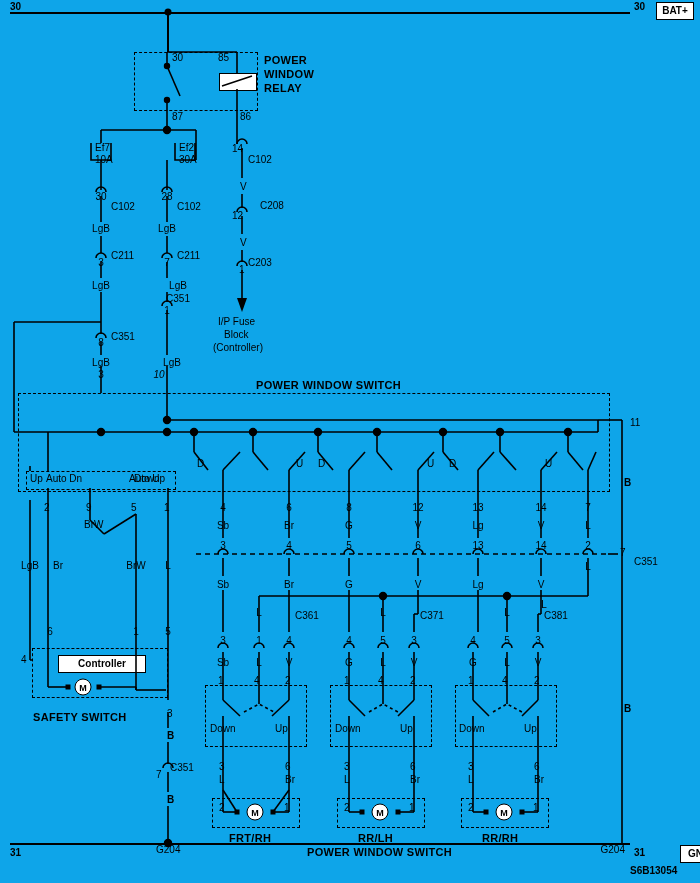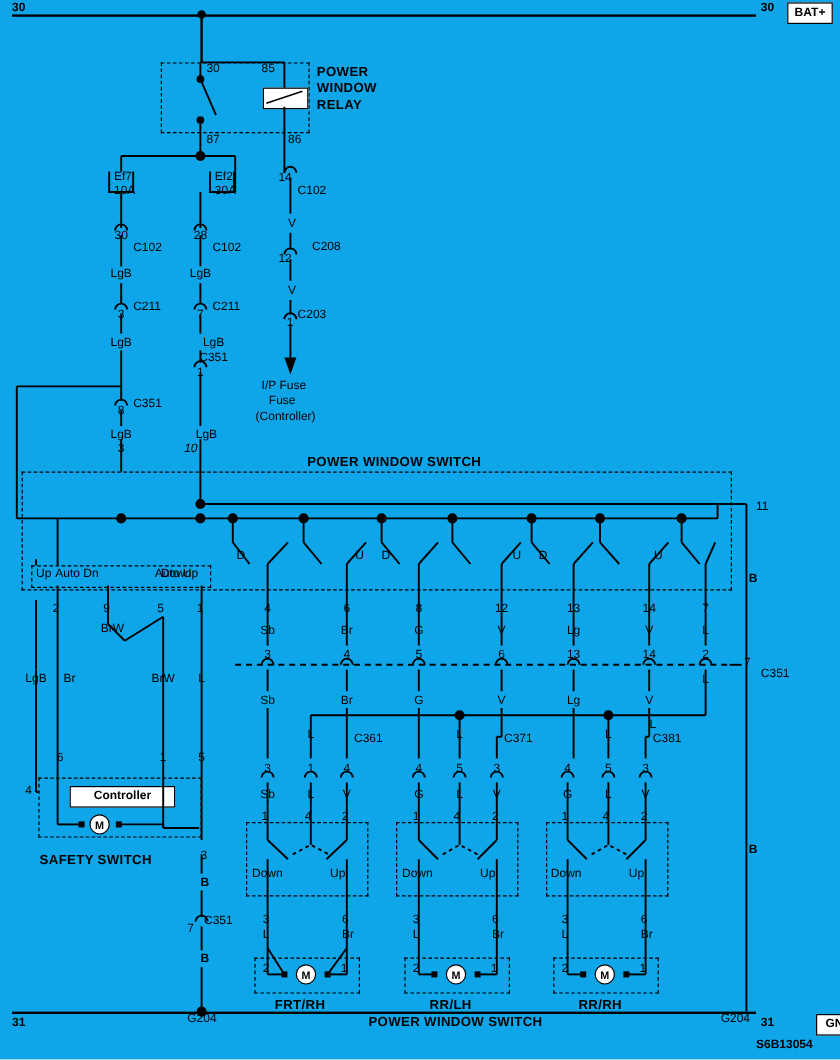--- a/index.html
+++ b/index.html
@@ -68,21 +68,21 @@
 
   <div class="lbl" style="left:232px;top:144px;">14</div>
   <div class="lbl" style="left:248px;top:155px;">C102</div>
   <div class="lbl" style="left:240px;top:182px;">V</div>
   <div class="lbl" style="left:232px;top:211px;">12</div>
   <div class="lbl" style="left:248px;top:201px;margin-left:12px;">C208</div>
   <div class="lbl" style="left:240px;top:238px;">V</div>
   <div class="lbl" style="left:239px;top:265px;">1</div>
   <div class="lbl" style="left:248px;top:258px;">C203</div>
   <div class="lbl" style="left:218px;top:317px;">I/P Fuse</div>
-  <div class="lbl" style="left:224px;top:330px;">Fuse</div>
+  <div class="lbl" style="left:224px;top:330px;">Block</div>
   <div class="lbl" style="left:213px;top:343px;">(Controller)</div>
 
   <div class="dash" style="left:18px;top:393px;width:590px;height:97px;"></div>
   <div class="title" style="left:256px;top:379px;">POWER WINDOW SWITCH</div>
   <div class="lbl c" style="left:101px;top:370px;">3</div>
   <div class="lbl c" style="left:101px;top:358px;">LgB</div>
   <div class="lbl c" style="left:159px;top:370px;font-style:italic;">10</div>
   <div class="lbl c" style="left:172px;top:358px;">LgB</div>
   <div class="lbl" style="left:610px;top:418px;margin-left:20px;">11</div>
   <div class="lbl b" style="left:624px;top:478px;">B</div>

